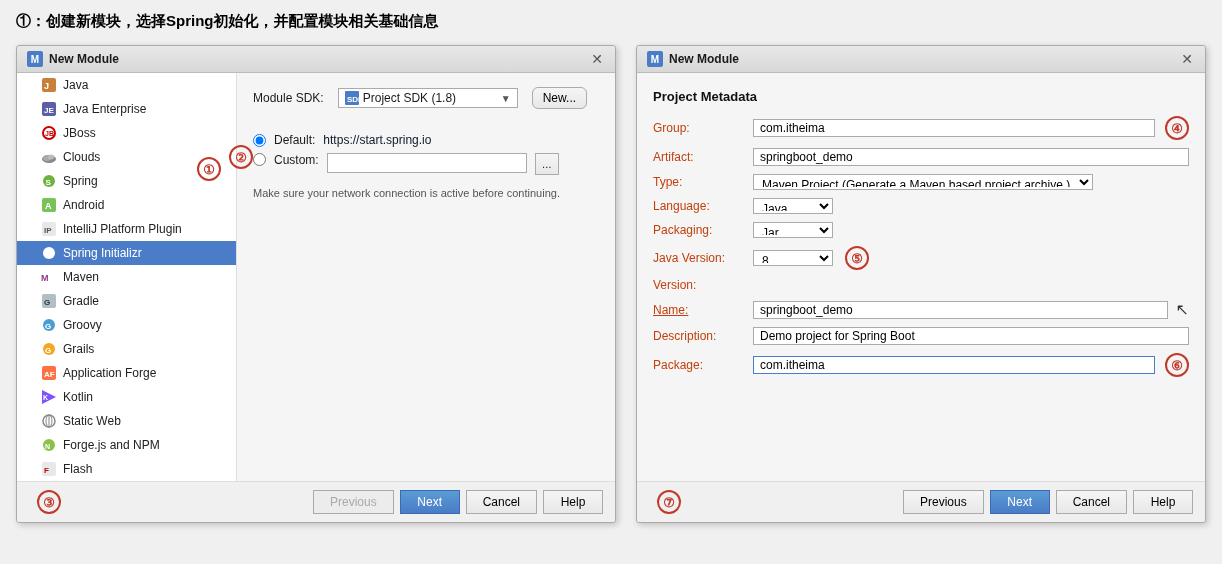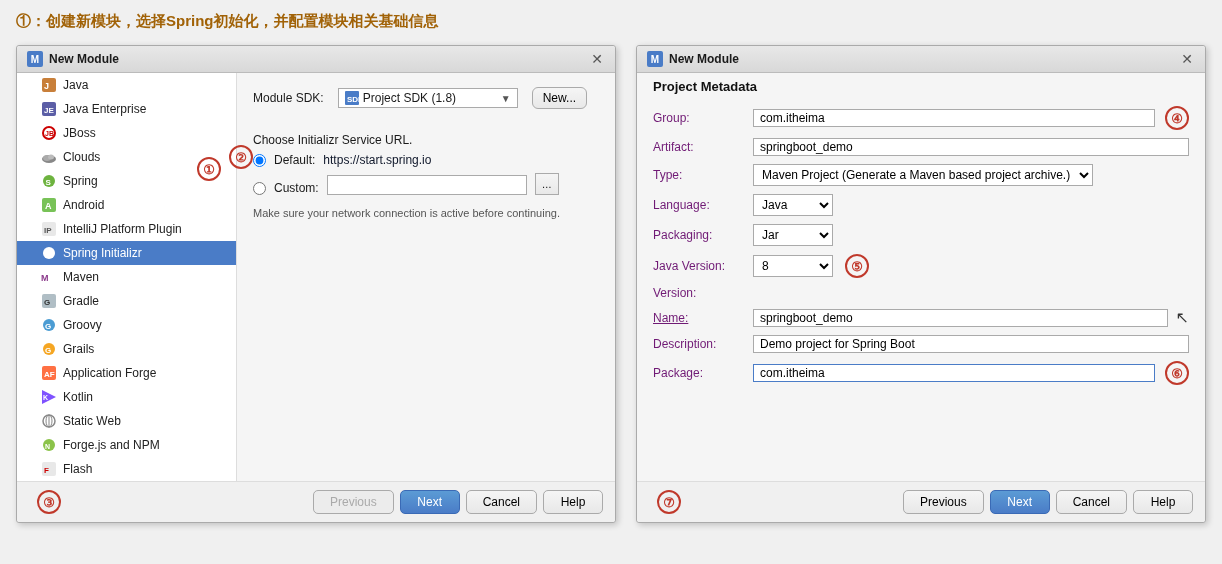--- a/index.html
+++ b/index.html
@@ -12,21 +12,21 @@
       min-height: 564px;
     }
     .page-wrapper {
       background: #f0f0f0;
       padding: 12px 16px;
     }
     .page-title {
       font-size: 15px;
       font-weight: bold;
       margin-bottom: 14px;
-      color: #a16207;
+      color: #000000;
     }
     .dialogs-row {
       display: flex;
       gap: 20px;
     }
     .dialog {
       background: #f5f5f5;
       border: 1px solid #aaa;
       border-radius: 3px;
       box-shadow: 2px 2px 6px rgba(0,0,0,0.2);
@@ -166,21 +166,21 @@
       margin-bottom: 6px;
     }
     .radio-row input[type=radio] { margin: 0; }
     .url-link {
       color: #0f172a;
       text-decoration: none;
       font-size: 12px;
     }
     .custom-row {
       display: flex;
-      align-items: flex-end;
+      align-items: flex-start;
       gap: 8px;
     }
     .custom-input {
       border: 1px solid #aaa;
       padding: 2px 6px;
       font-size: 12px;
       width: 200px;
     }
     .custom-btn {
       border: 1px solid #aaa;
@@ -208,53 +208,53 @@
       border-top: 1px solid #ddd;
       background: #f0f0f0;
       border-radius: 0 0 3px 3px;
     }
     .btn-footer {
       border: 1px solid #aaa;
       background: linear-gradient(to bottom, #f5f5f5, #e8e8e8);
       padding: 4px 16px;
       font-size: 12px;
       cursor: pointer;
-      border-radius: 5px;
+      border-radius: 0;
       min-width: 60px;
     }
     .btn-footer.primary {
       background: linear-gradient(to bottom, #5b9bd5, #4a7cc7);
       color: white;
       border: 1px solid #3a6ab5;
     }
     .btn-footer:disabled {
       color: #aaa;
       background: #ececec;
     }
     
     .right-dialog-content {
-      padding: 6px 16px;
+      padding: 16px 16px;
       font-size: 12px;
       flex: 1;
     }
     .section-title {
       font-weight: bold;
       font-size: 13px;
       margin-bottom: 12px;
       color: #111;
     }
     .form-row {
       display: flex;
       align-items: center;
       margin-bottom: 8px;
     }
     .form-label {
       width: 100px;
       font-size: 12px;
-      color: #701a75;
+      color: #c2410c;
       flex-shrink: 0;
     }
     .form-label.underline {
       text-decoration: underline;
     }
     .form-input {
       flex: 1;
       border: 1px solid #aaa;
       padding: 3px 6px;
       font-size: 12px;
@@ -263,21 +263,21 @@
     }
     .form-input.active {
       border: 1px solid #4a7cc7;
       outline: none;
     }
     .form-select {
       border: 1px solid #aaa;
       padding: 2px 4px;
       font-size: 12px;
       background: white;
-      height: 22px;
+      height: 16px;
       cursor: pointer;
     }
     .form-select-wide {
       width: 340px;
     }
     .form-select-narrow {
       width: 80px;
     }
     .badge-circle {
       display: inline-flex;
@@ -511,21 +511,20 @@
                   </svg>
                 <span>Project SDK (1.8)</span>
               </div>
               <span class="chevron">▼</span>
             </div>
             <button class="btn-new">New...</button>
           </div>
 
           <div class="url-section" style="position:relative;">
             <span class="badge-circle" style="position:absolute; left:-30px; top:12px;">②</span>
-            <div class="url-label">Choose Initializr Service URL.</div>
             <div class="radio-row">
               <input type="radio" name="url-type" checked="" id="radio-default" style="">
               <label for="radio-default">Default:</label>
               <a class="url-link" href="#">https://start.spring.io</a>
             </div>
             <div class="custom-row">
               <input type="radio" name="url-type" id="radio-custom" style="">
               <label for="radio-custom">Custom:</label>
               <input type="text" class="custom-input" style="">
               <button class="custom-btn">…</button>

